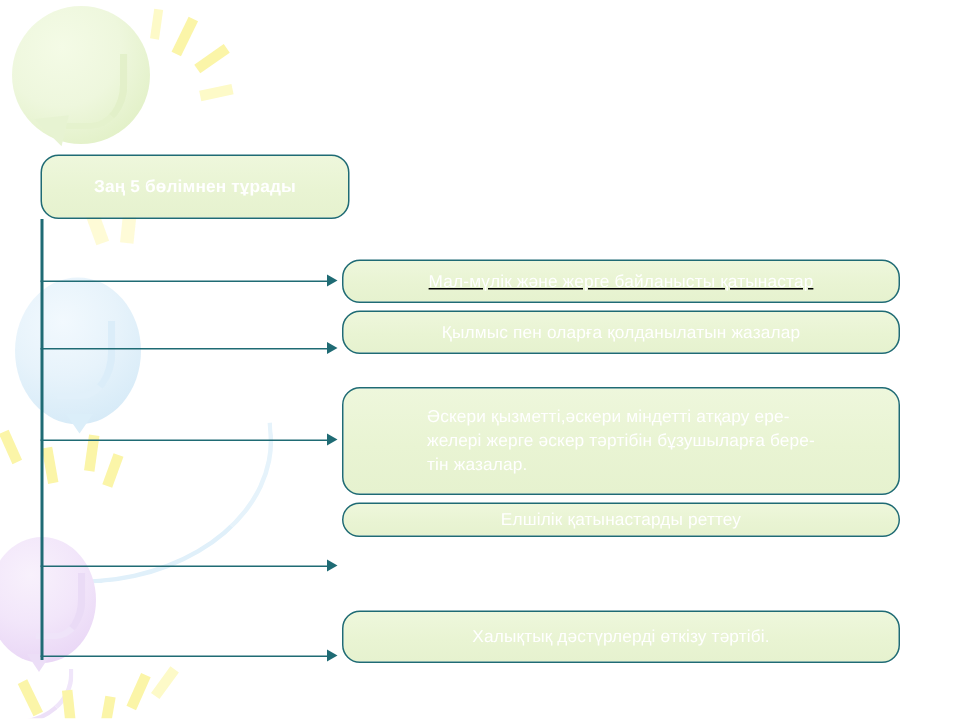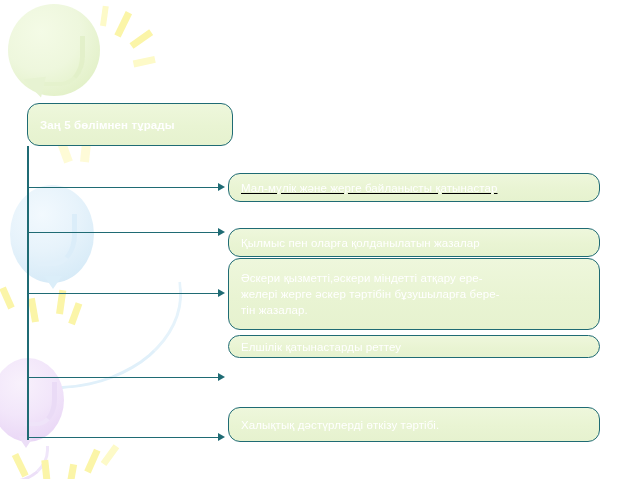--- a/index.html
+++ b/index.html
@@ -142,20 +142,21 @@
 
   
   .node {
     position: absolute;
     box-sizing: border-box;
     border: 1.4px solid #1f6b74;
     border-radius: 12px;
     background: linear-gradient(180deg, #eef7dc 0%, #e9f4d3 55%, #e6f2cf 100%);
     display: flex;
     align-items: center;
+    justify-content: center;
   }
   .node-text {
     color: #ffffff;
     font-size: 11.5px;
     line-height: 16px;
     padding: 0 12px;
     letter-spacing: .1px;
     white-space: pre-line;
   }
   .node-title {
@@ -164,21 +165,21 @@
     width: 206px;
     height: 43px;
   }
   .node-title .node-text {
     font-weight: bold;
     font-size: 11.5px;
   }
 
   .node-item { left: 228px; width: 372px; }
   .n1 { top: 173px; height: 29px; text-decoration: underline; }
-  .n2 { top: 228px; height: 29px; }
+  .n2 { top: 207px; height: 29px; }
   .n3 { top: 258px; height: 72px; }
   .n4 { top: 335px; height: 23px; }
   .n5 { top: 407px; height: 35px; }
 
   
   .trunk {
     position: absolute;
     left: 27px;
     top: 146px;
     width: 1.6px;

